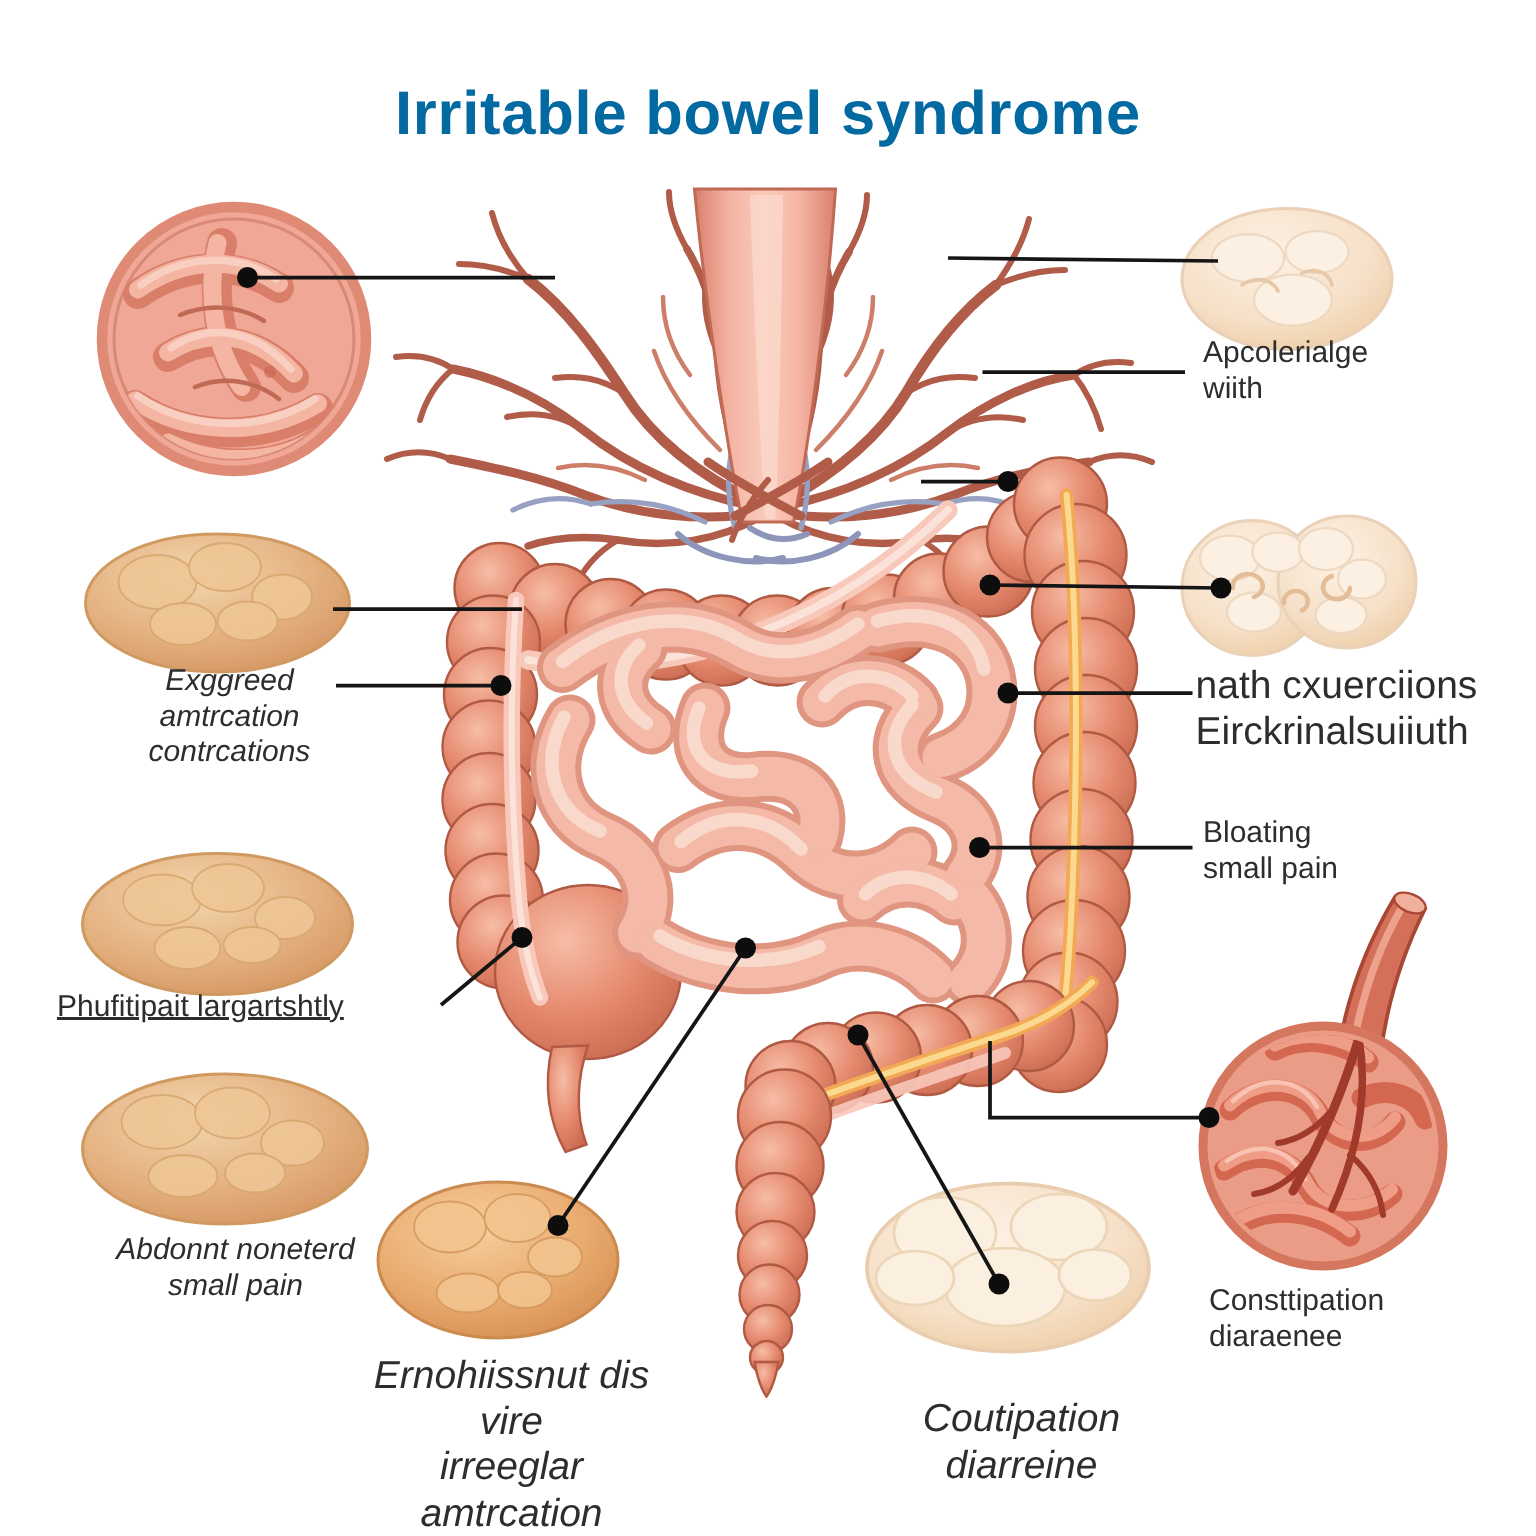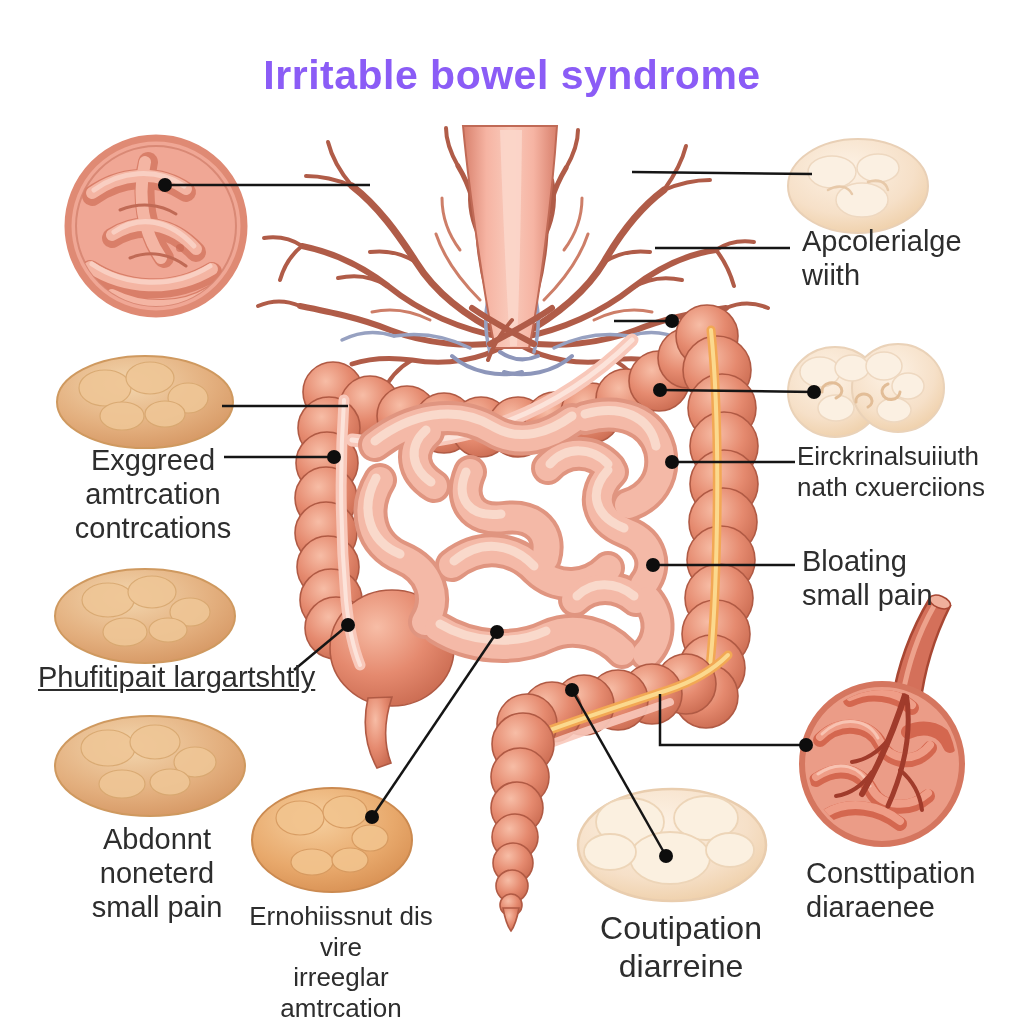--- a/index.html
+++ b/index.html
@@ -1,22 +1,22 @@
 <!DOCTYPE html>
 <html><head>
 <meta charset="utf-8">
 <style>
   html,body{margin:0;padding:0;background:#ffffff;}
   .canvas{position:relative;width:1024px;height:1024px;background:#ffffff;overflow:hidden;
           font-family:"Liberation Sans",sans-serif;}
   .title{position:absolute;top:52px;left:0;right:0;text-align:center;
-         font-size:41px;font-weight:bold;color:#8b5cf6;letter-spacing:.5px;}
-  .label{position:absolute;font-size:29px;color:#2d2d2d;line-height:1.18;}
+         font-size:41px;font-weight:bold;color:#0369a1;letter-spacing:.5px;}
+  .label{position:absolute;font-size:20px;color:#2d2d2d;line-height:1.18;}
   .label span{display:block;}
-  .center{text-align:center;}
+  .center{text-align:center;font-style:italic;}
   svg{position:absolute;top:0;left:0;}
 </style>
 </head>
 <body>
 
 <div class="canvas">
 
 <svg width="1024" height="1024" viewBox="0 0 1024 1024">
   <defs>
     <radialGradient id="bumpG" cx="38%" cy="32%" r="75%">
@@ -447,22 +447,22 @@
     <span>wiith</span>
   </div>
 
   <div class="label center" style="left:53px;top:443px;width:200px;">
     <span>Exggreed</span>
     <span>amtrcation</span>
     <span>contrcations</span>
   </div>
 
   <div class="label" style="left:797px;top:441px;font-size:26px;">
+    <span>nath cxuerciions</span>
     <span>Eirckrinalsuiiuth</span>
-    <span>nath cxuerciions</span>
   </div>
 
   <div class="label" style="left:802px;top:544px;">
     <span>Bloating</span>
     <span>small pain</span>
   </div>
 
   <div class="label" style="left:38px;top:660px;text-decoration:underline;">
     <span>Phufitipait largartshtly</span>
   </div>
@@ -470,21 +470,21 @@
   <div class="label center" style="left:47px;top:822px;width:220px;">
     <span>Abdonnt noneterd</span>
     <span>small pain</span>
   </div>
 
   <div class="label center" style="left:231px;top:901px;width:220px;font-size:26px;">
     <span>Ernohiissnut dis vire</span>
     <span>irreeglar amtrcation</span>
   </div>
 
-  <div class="label center" style="left:591px;top:910px;width:180px;font-size:32px;">
+  <div class="label center" style="left:591px;top:930px;width:180px;font-size:26px;">
     <span>Coutipation</span>
     <span>diarreine</span>
   </div>
 
   <div class="label" style="left:806px;top:856px;">
     <span>Consttipation</span>
     <span>diaraenee</span>
   </div>
 
 </div>

